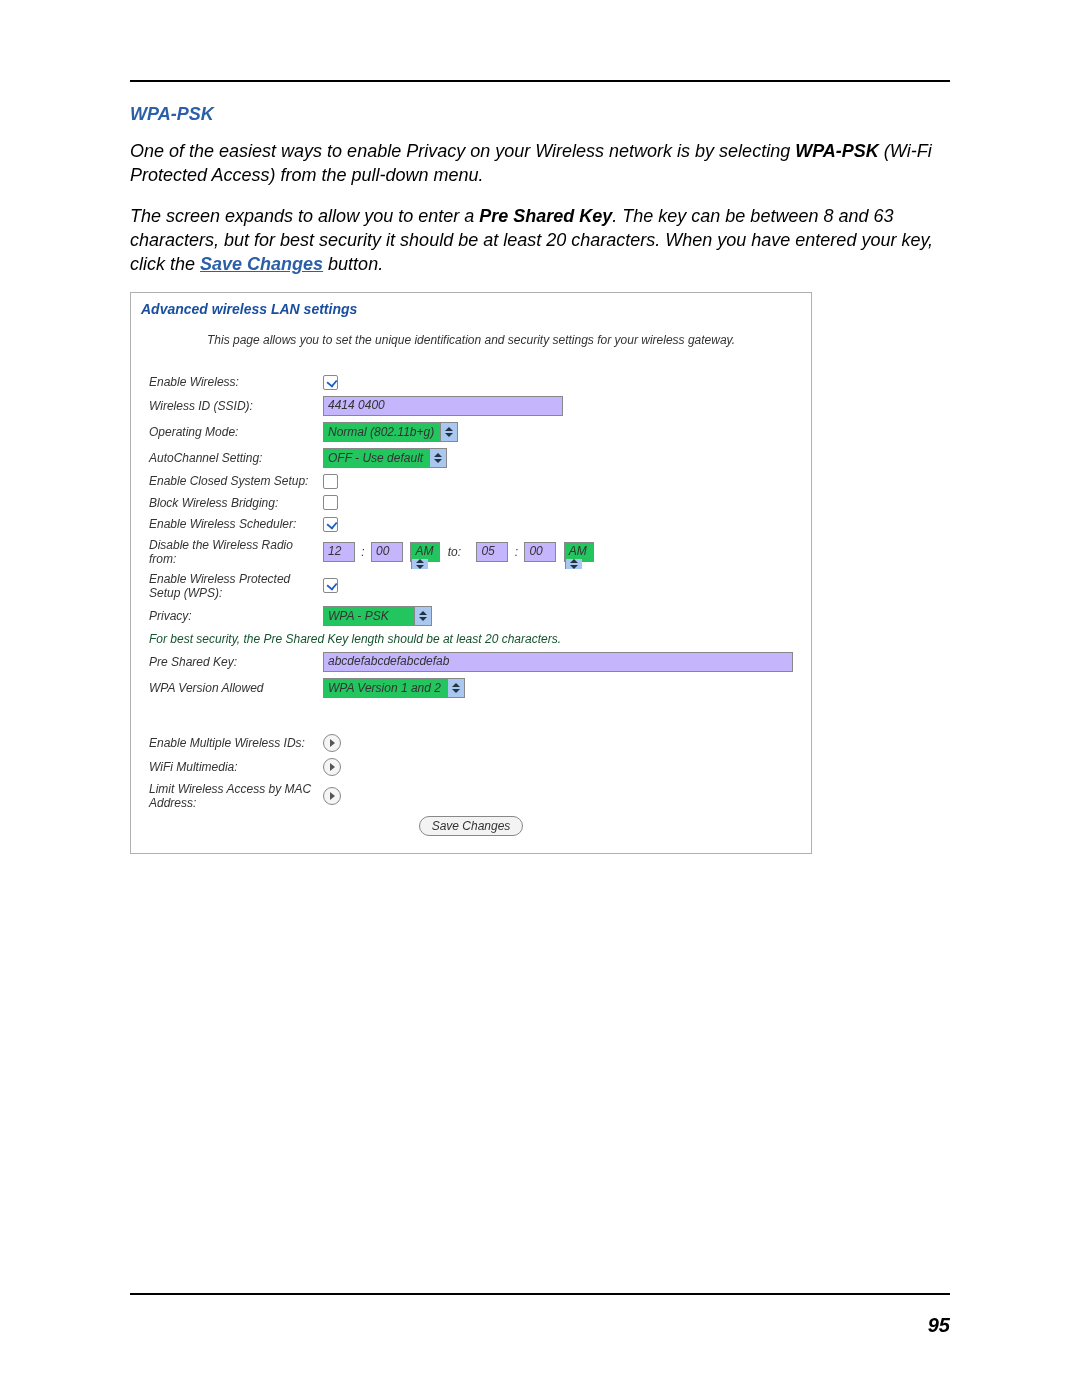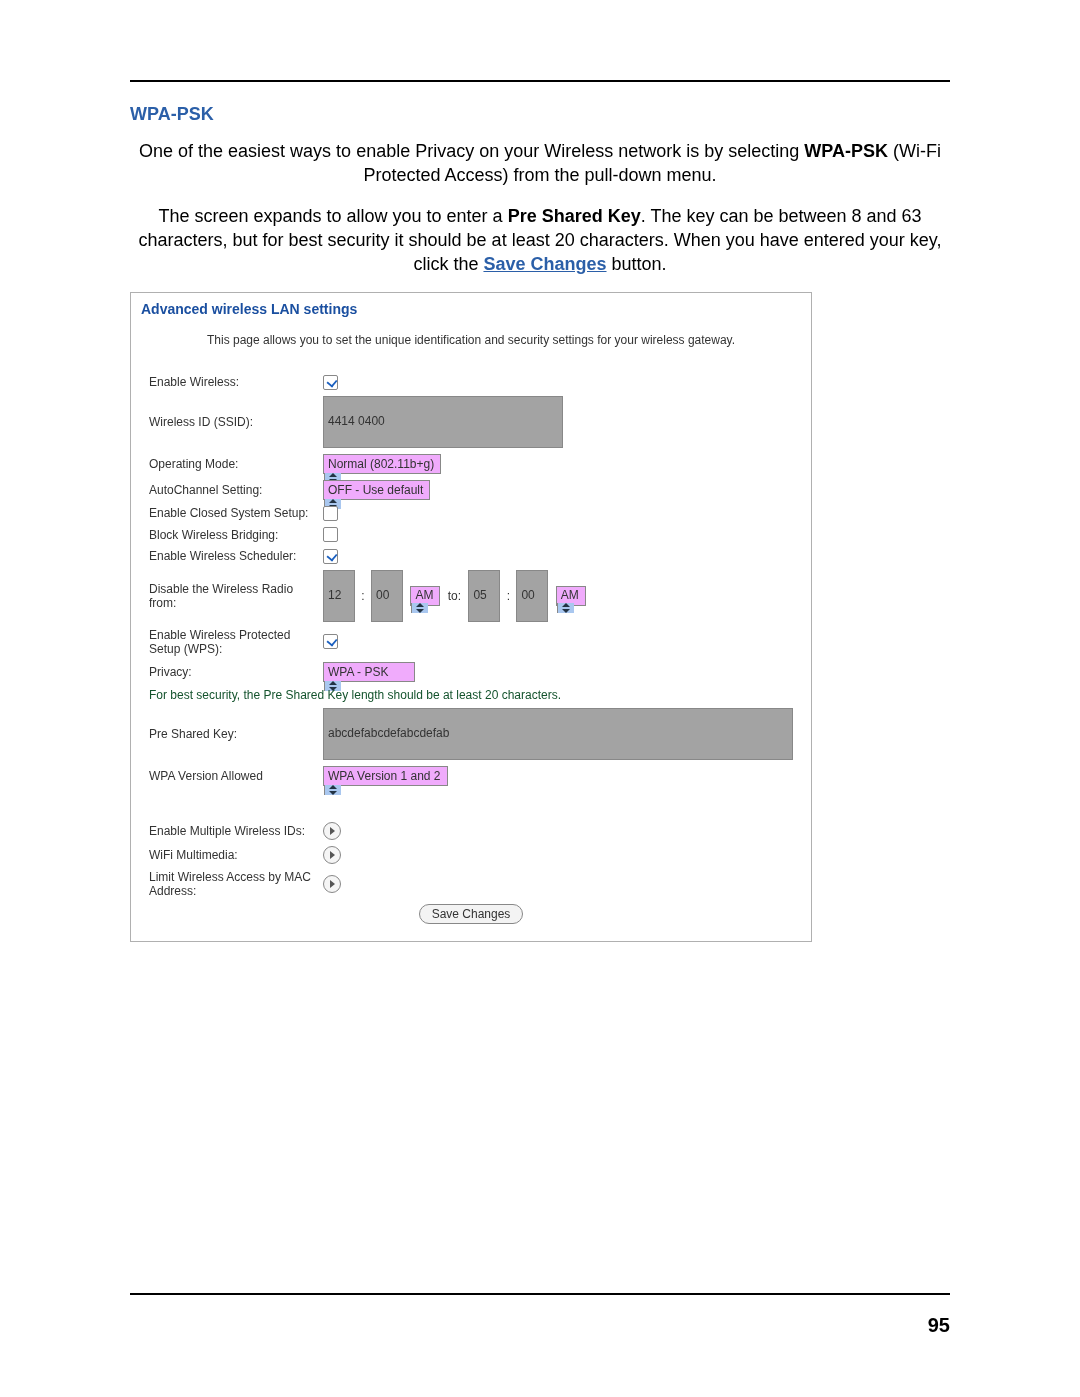--- a/index.html
+++ b/index.html
@@ -8,36 +8,36 @@
     background: #fff;
     font-family: Arial, Helvetica, sans-serif;
     color: #000;
   }
   .page {
     width: 1080px;
     height: 1397px;
     position: relative;
     box-sizing: border-box;
     padding: 80px 130px 60px 130px;
+    font-style: italic;
   }
   .top-rule {
     border-top: 2px solid #000;
     margin-bottom: 22px;
   }
   .h1 {
     color: #2b5fa8;
     font-weight: bold;
     font-size: 18px;
     margin: 0 0 14px 0;
   }
   .body-text {
     font-size: 18px;
     line-height: 1.35;
     margin: 0 0 16px 0;
-    text-align: center;
   }
   .link-text {
     color: #2b5fa8;
     text-decoration: underline;
     font-weight: bold;
   }
   .bold { font-weight: bold; }
 
   
   .panel {
@@ -80,39 +80,38 @@
   .note-red {
     color: #14532d;
     font-size: 12px;
     padding: 10px 0 4px 0;
   }
   .spacer-row td { height: 24px; }
 
   
   .txt {
     border: 1px solid #888;
-    background: #a3a3a3;
-    font-size: 12px;
-    padding: 17px 4px;
+    background: #c4b5fd;
+    font-size: 12px;
+    padding: 1px 4px;
     height: 16px;
     box-sizing: content-box;
   }
   .txt.wide { width: 230px; }
   .txt.small { width: 22px; text-align: left; }
   .txt.psk { width: 460px; }
 
   .select-wrap {
     display: inline-flex;
     align-items: stretch;
     border: 1px solid #888;
-    background: #f0abfc;
+    background: #22c55e;
     height: 18px;
     font-size: 12px;
     vertical-align: middle;
-    flex-direction: column;
   }
   .select-wrap .sel-text {
     padding: 1px 6px 1px 4px;
     line-height: 16px;
     white-space: nowrap;
   }
   .select-wrap .sel-arrows {
     width: 16px;
     background: #a9c7ef;
     display: flex;
@@ -291,21 +290,21 @@
             <span class="select-wrap inline" style="margin:0 4px">
               <span class="sel-text">AM</span>
               <span class="sel-arrows">
                     <span class="arrow-stack">
                       <span class="tri-up"></span>
                       <span class="tri-down"></span>
                     </span>
                   </span>
             </span>
             <span class="inline">to:</span>
-            <span class="txt small inline" style="margin-left:4px">05</span>
+            <span class="txt small inline" style="margin-left:12px">05</span>
             <span class="colon inline">:</span>
             <span class="txt small inline">00</span>
             <span class="select-wrap inline" style="margin-left:4px">
               <span class="sel-text">AM</span>
               <span class="sel-arrows">
                     <span class="arrow-stack">
                       <span class="tri-up"></span>
                       <span class="tri-down"></span>
                     </span>
                   </span>

